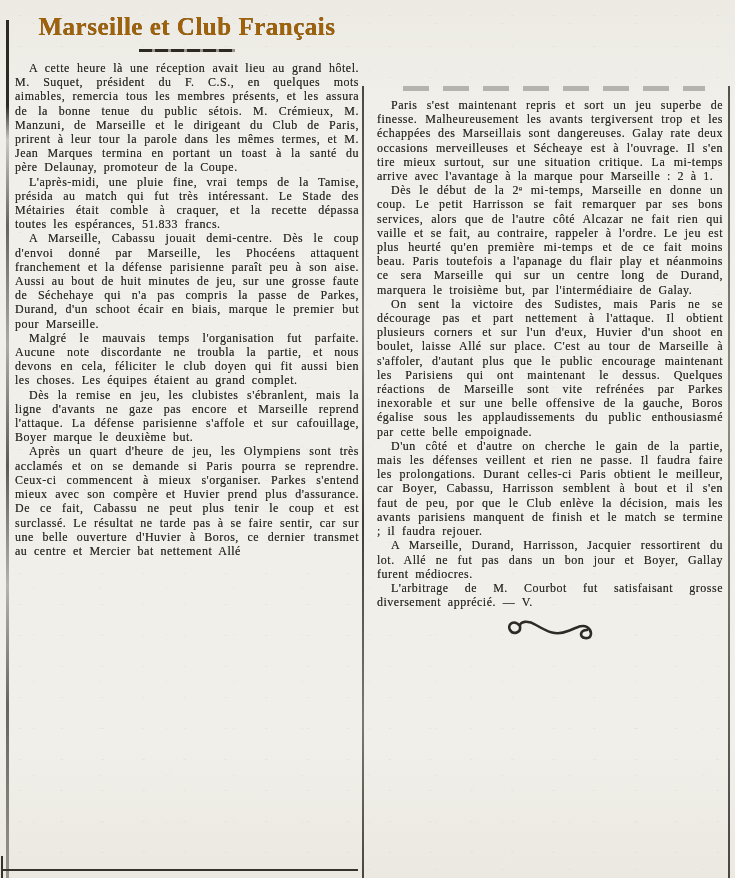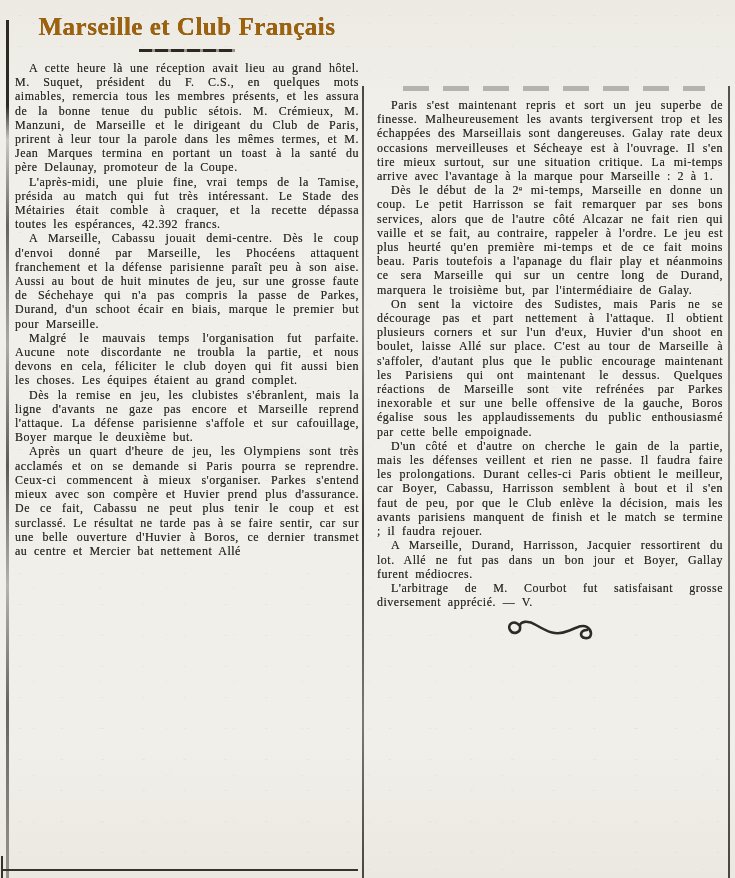--- a/index.html
+++ b/index.html
@@ -63,21 +63,21 @@
 <div class="rule rule-next-box-top"></div>
 <div class="rule rule-next-box-side"></div>
 
 <div class="col col-left">
   <h1 class="headline">
       <div>Marseille et Club Français</div>
     </h1>
   <div class="headline-rule"></div>
   <div class="body-text">
       <p>A cette heure là une réception avait lieu au grand hôtel. M. Suquet, président du F. C.S., en quelques mots aimables, remercia tous les membres présents, et les assura de la bonne tenue du public sétois. M. Crémieux, M. Manzuni, de Marseille et le dirigeant du Club de Paris, prirent à leur tour la parole dans les mêmes termes, et M. Jean Marques termina en portant un toast à la santé du père Delaunay, promoteur de la Coupe.</p>
-      <p>L'après-midi, une pluie fine, vrai temps de la Tamise, présida au match qui fut très intéressant. Le Stade des Métairies était comble à craquer, et la recette dépassa toutes les espérances, 42.392 francs.</p>
+      <p>L'après-midi, une pluie fine, vrai temps de la Tamise, présida au match qui fut très intéressant. Le Stade des Métairies était comble à craquer, et la recette dépassa toutes les espérances, 51.833 francs.</p>
       <p>A Marseille, Cabassu jouait demi-centre. Dès le coup d'envoi donné par Marseille, les Phocéens attaquent franchement et la défense parisienne paraît peu à son aise. Aussi au bout de huit minutes de jeu, sur une grosse faute de Séchehaye qui n'a pas compris la passe de Parkes, Durand, d'un schoot écair en biais, marque le premier but pour Marseille.</p>
       <p>Malgré le mauvais temps l'organisation fut parfaite. Aucune note discordante ne troubla la partie, et nous devons en cela, féliciter le club doyen qui fit aussi bien les choses. Les équipes étaient au grand complet.</p>
       <p>Dès la remise en jeu, les clubistes s'ébranlent, mais la ligne d'avants ne gaze pas encore et Marseille reprend l'attaque. La défense parisienne s'affole et sur cafouillage, Boyer marque le deuxième but.</p>
       <p>Après un quart d'heure de jeu, les Olympiens sont très acclamés et on se demande si Paris pourra se reprendre. Ceux-ci commencent à mieux s'organiser. Parkes s'entend mieux avec son compère et Huvier prend plus d'assurance. De ce fait, Cabassu ne peut plus tenir le coup et est surclassé. Le résultat ne tarde pas à se faire sentir, car sur une belle ouverture d'Huvier à Boros, ce dernier transmet au centre et Mercier bat nettement Allé</p>
     </div>
 </div>
 
 <div class="col col-right">
   <div class="cut-fragment"></div>
   <div class="body-text">

